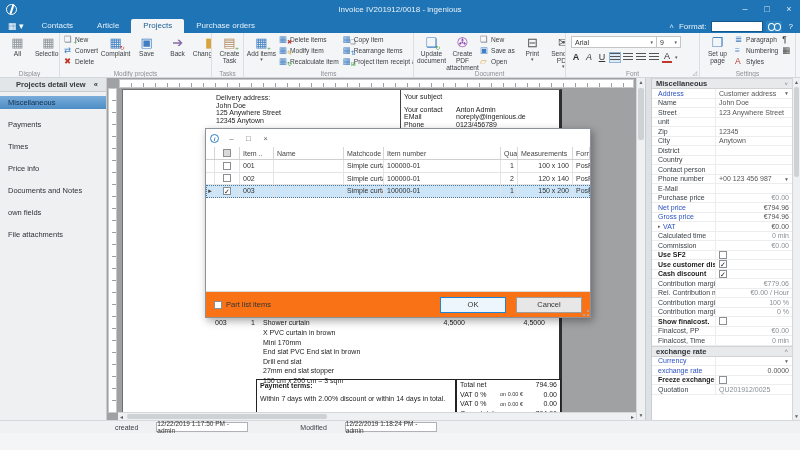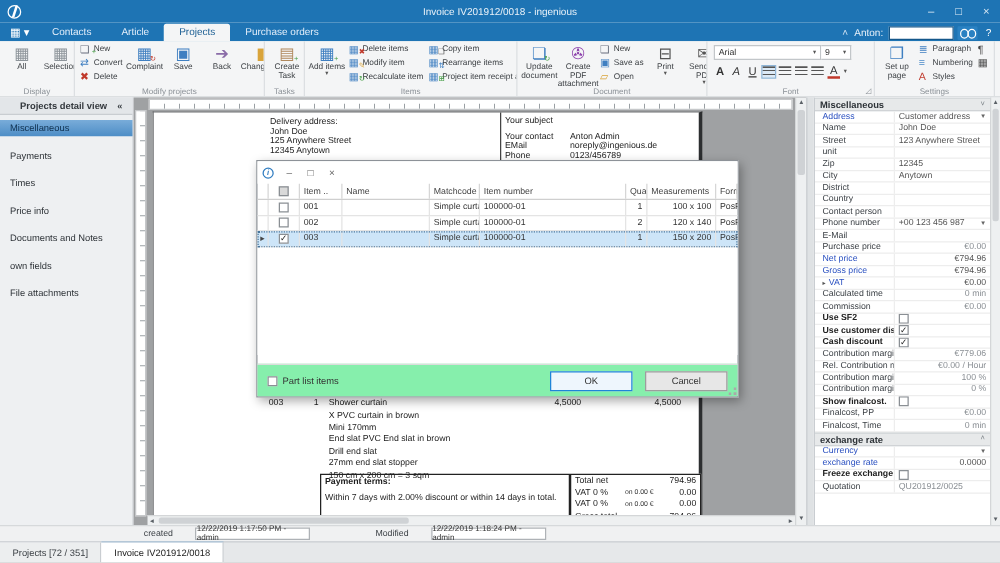--- a/index.html
+++ b/index.html
@@ -108,21 +108,21 @@
   .c-item { width:34px; flex:none; }
   .c-name { width:70px; flex:none; }
   .c-match { width:40px; flex:none; }
   .c-inum { width:117px; flex:none; }
   .c-qty { width:17px; flex:none; }
   .c-meas { width:55px; flex:none; }
   .c-fmt { flex:1; border-right:none; }
   .drow.sel { background:#cde5f8; outline:1px dotted #49769c; outline-offset:-1px; }
   .cb { width:8px; height:8px; border:1px solid #8a8f94; background:#fff; font-size:7px; line-height:7px; text-align:center; color:#222; }
   .dlg-body { flex:1; background:#fff; }
-  .dlg-footer { flex:none; height:26px; background:#86efac; border-top:1px solid #dcdcdc; display:flex; align-items:center; padding:0 8px;margin-top:7px; }
+  .dlg-footer { flex:none; height:26px; background:#f97316; border-top:1px solid #dcdcdc; display:flex; align-items:center; padding:0 8px;margin-top:7px; }
   .dlg-footer .cb { margin-right:4px; }
   .dlg-footer .cl { font-size:7.5px; color:#333; }
   .btn { width:66px; height:16px; font-size:7.5px; display:flex; align-items:center; justify-content:center; background:#e7e7e7; border:1px solid #9d9d9d; }
   .btn.primary { background:#eef6fd; border:1px solid #1f84d8; margin-left:auto; margin-right:10px; }
   .grip { position:absolute; right:1px; bottom:1px; width:6px; height:6px; border-right:2px dotted #aaa; border-bottom:2px dotted #aaa; }
 
   
   .splitter { position:absolute; left:645px; top:78px; width:6px; height:342px; background:#dfe2e4; border-left:1px solid #c9cdd1; }
   .rightpanel { position:absolute; left:651px; top:78px; width:141px; height:342px; background:#fff; border-left:1px solid #c9cdd1; overflow:hidden; }
   .rp-sec { height:11px; background:#e7e9ea; border-top:1px solid #d0d3d6; border-bottom:1px solid #d0d3d6; display:flex; align-items:center; padding:0 4px; font-weight:bold; font-size:7.5px; color:#2e3338; }
@@ -167,21 +167,21 @@
   <div class="tabrow">
     <div class="menu-btn">▦ ▾</div>
     <div id="apptabs" style="display:flex;text-align:right;">
         <div class="apptab">Contacts</div>
         <div class="apptab">Article</div>
         <div class="apptab active">Projects</div>
         <div class="apptab">Purchase orders</div>
       </div>
     <div class="tabrow-right">
       <div class="collapse-chev">˄</div>
-      <div class="search-label">Anton:</div>
+      <div class="search-label">Format:</div>
       <input class="search-input" value="" style="">
       <div class="binoc"></div>
       <div class="help-btn">?</div>
     </div>
   </div>
 
   <div class="ribbon" id="ribbon">
       <div class="rgroup" style="width: 60px;">
         <div class="rcol big">
           <div class="bigbtn">
@@ -755,18 +755,14 @@
     <div class="arr down">▼</div>
   </div>
 
   <div class="statusrow">
     <div class="st-label">created</div>
     <div class="st-box">12/22/2019 1:17:50 PM - admin</div>
     <div class="st-label mod">Modified</div>
     <div class="st-box">12/22/2019 1:18:24 PM - admin</div>
   </div>
 
-  <div class="bottomtabs" id="bottomtabs">
-      <div class="btab">Projects [72 / 351]</div>
-      <div class="btab active">Invoice IV201912/0018</div>
-    </div>
 
 </div>
 
 </body></html>

